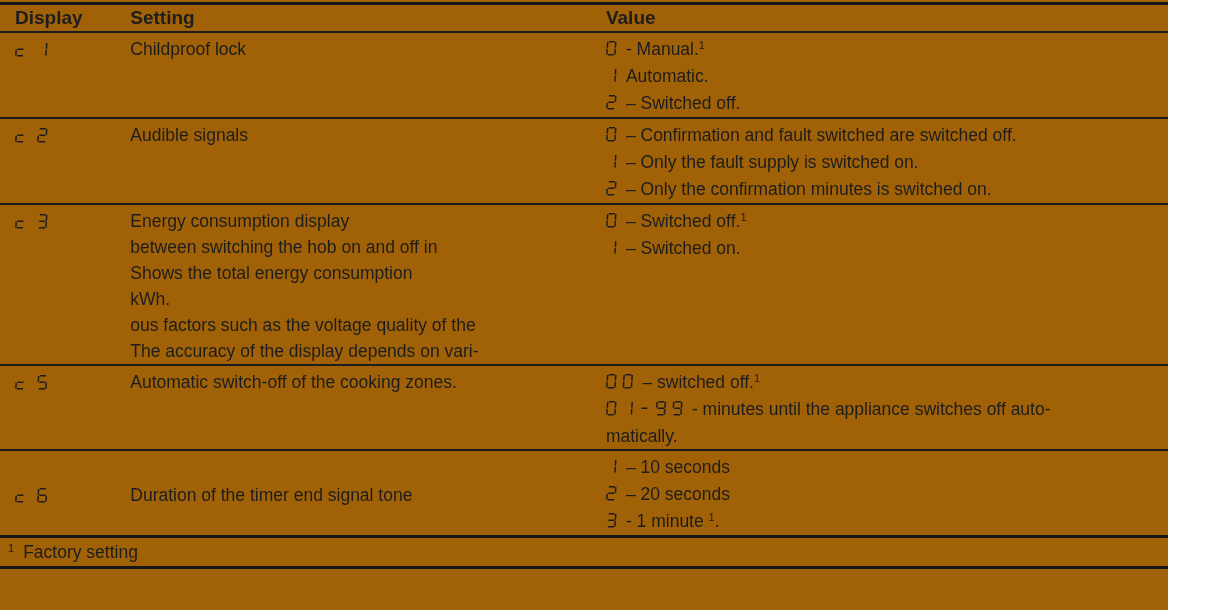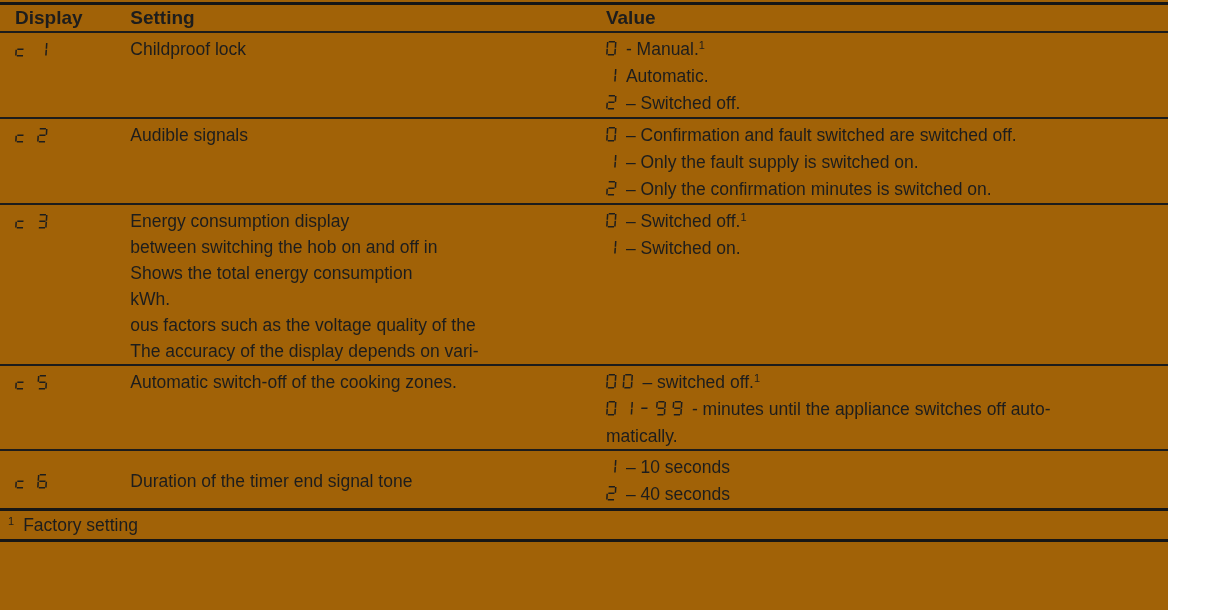--- a/index.html
+++ b/index.html
@@ -298,21 +298,32 @@
             <div class="vline"><span class="seg"><svg width="12" height="15" viewBox="0 0 12 15">
                   <g transform="translate(1,0) skewX(-4)" fill="#1d1d1d">
                     <g transform="translate(0,0)">
                       <rect x="1.8" y="0" width="6.2" height="1.5"></rect>
                       <rect x="8.1" y="1.1" width="1.5" height="5.6"></rect>
                       <rect x="1.8" y="6.5" width="6.2" height="1.5"></rect>
                       <rect x="0" y="7.8" width="1.5" height="5.6"></rect>
                       <rect x="1.8" y="13" width="6.2" height="1.5"></rect>
                     </g>
                   </g>
-                </svg></span><span class="vtext">– 40 seconds</span></div>
+                </svg></span><span class="vtext">– 20 seconds</span></div>
+            <div class="vline"><span class="seg"><svg width="12" height="15" viewBox="0 0 12 15">
+                  <g transform="translate(1,0) skewX(-4)" fill="#1d1d1d">
+                    <g transform="translate(0,0)">
+                      <rect x="1.8" y="0" width="6.2" height="1.5"></rect>
+                      <rect x="8.1" y="1.1" width="1.5" height="5.6"></rect>
+                      <rect x="1.8" y="6.5" width="6.2" height="1.5"></rect>
+                      <rect x="8.1" y="7.8" width="1.5" height="5.6"></rect>
+                      <rect x="1.8" y="13" width="6.2" height="1.5"></rect>
+                    </g>
+                  </g>
+                </svg></span><span class="vtext">- 1 minute </span><sup class="sup">1</sup><span class="vtext">.</span></div>
           </div>
         </div>
       </div>
     <div class="footrow">
       <sup class="sup">1</sup><span class="foottext">Factory setting</span>
     </div>
   </div>
 </div>
 
 </body></html>

